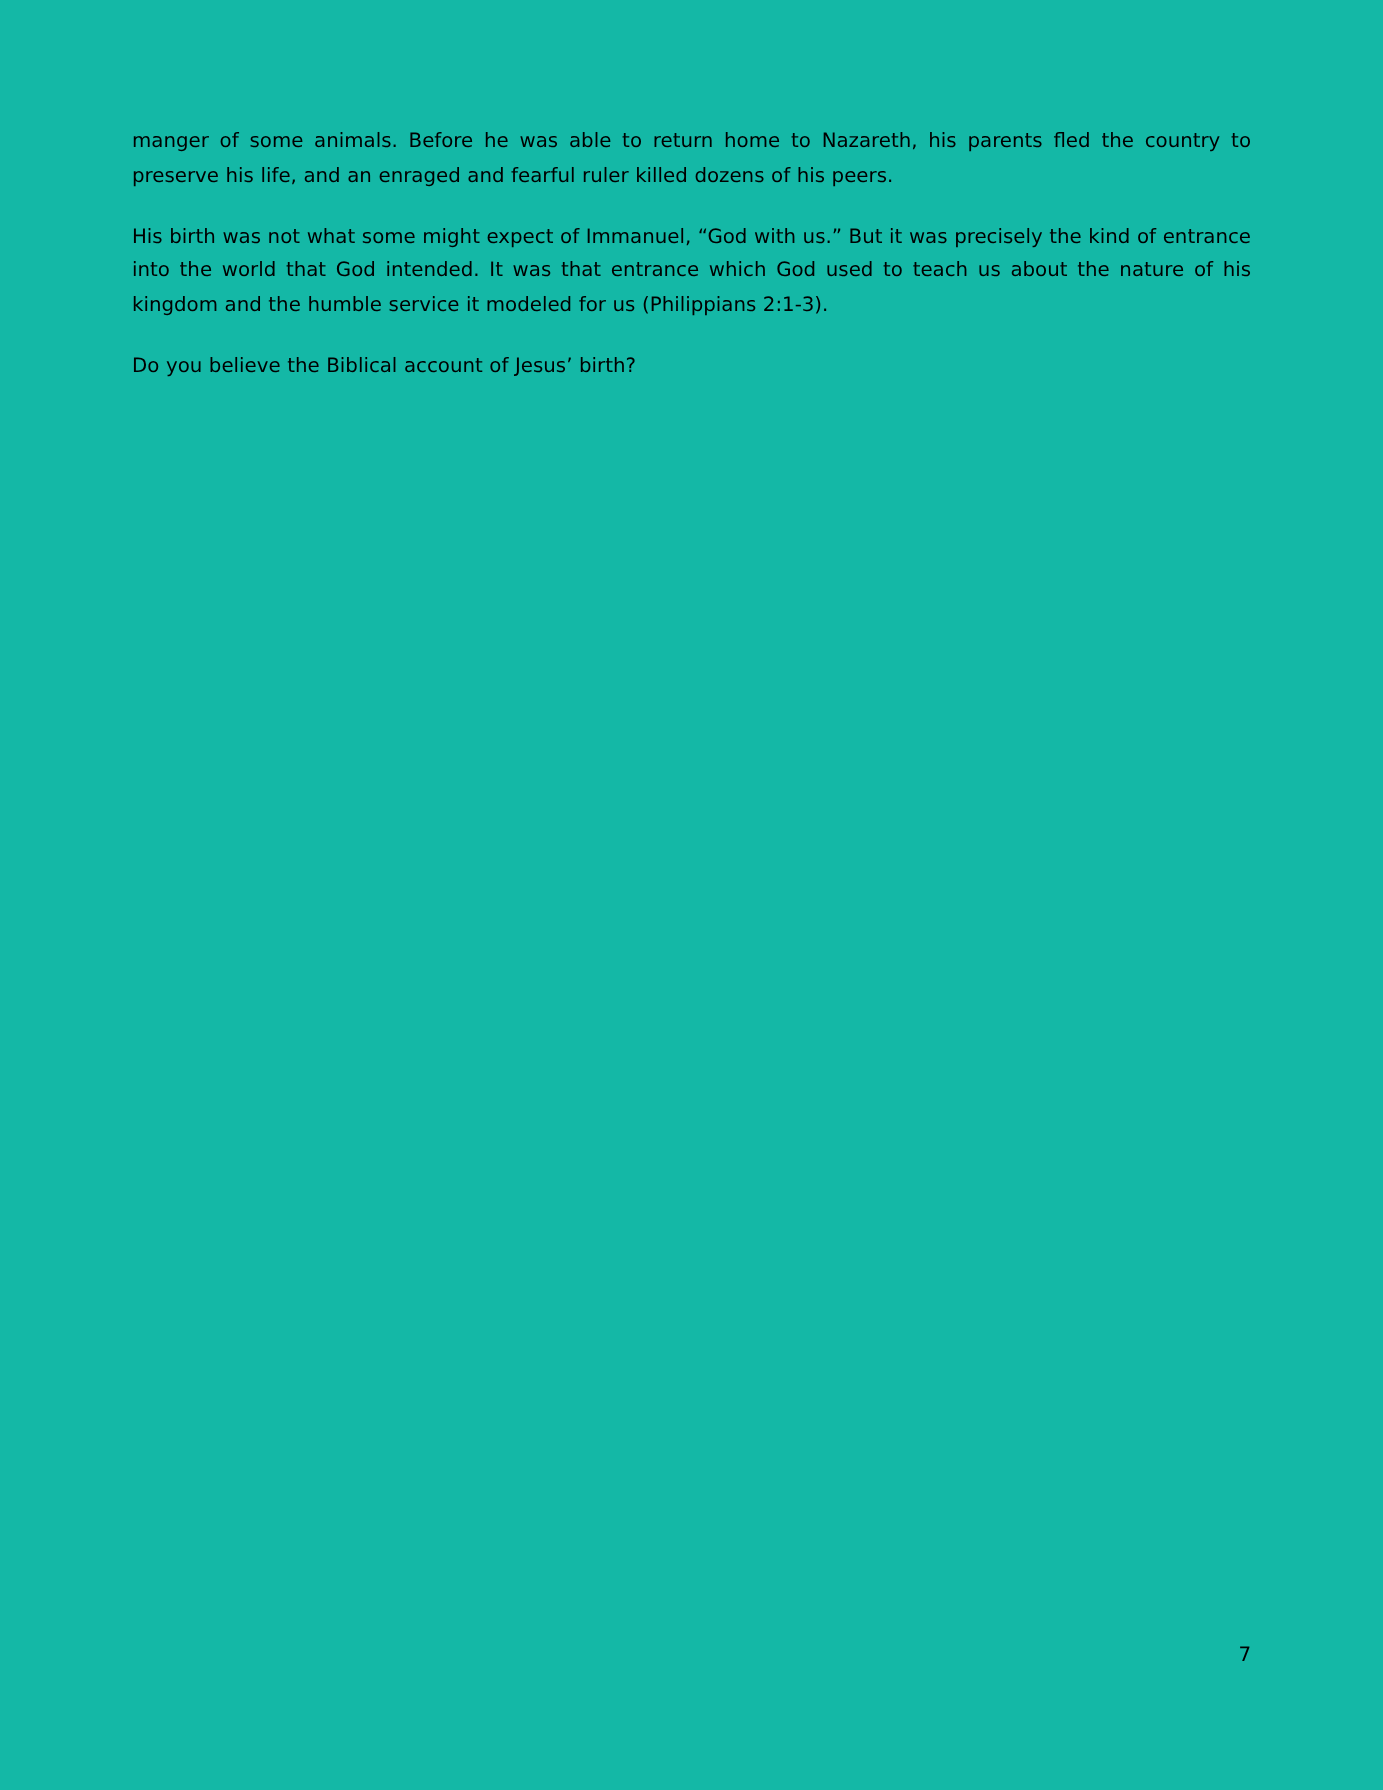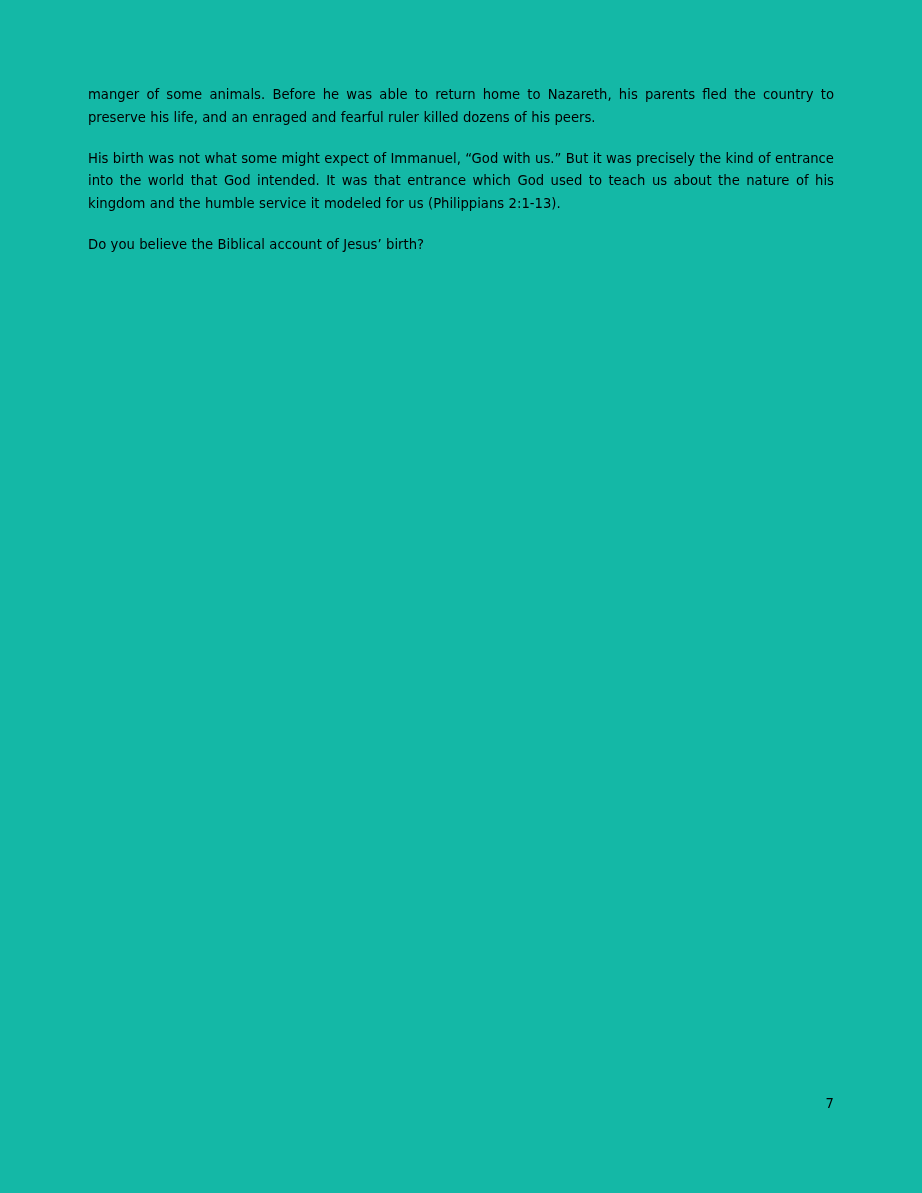--- a/index.html
+++ b/index.html
@@ -51,19 +51,19 @@
     color: #000000;
   }
 </style>
 </head>
 <body>
 
 <div class="page">
 
   <div class="content">
     <p class="para">manger of some animals. Before he was able to return home to Nazareth, his parents fled the country to preserve his life, and an enraged and fearful ruler killed dozens of his peers.</p>
-    <p class="para">His birth was not what some might expect of Immanuel, “God with us.” But it was precisely the kind of entrance into the world that God intended. It was that entrance which God used to teach us about the nature of his kingdom and the humble service it modeled for us (Philippians 2:1-13).</p>
+    <p class="para">His birth was not what some might expect of Immanuel, “God with us.” But it was precisely the kind of entrance into the world that God intended. It was that entrance which God used to teach us about the nature of his kingdom and the humble service it modeled for us (Philippians 2:1-3).</p>
     <p class="para para-noindent">Do you believe the Biblical account of Jesus’ birth?</p>
   </div>
 
   <div class="page-number">7</div>
 
 </div>
 
 </body></html>

